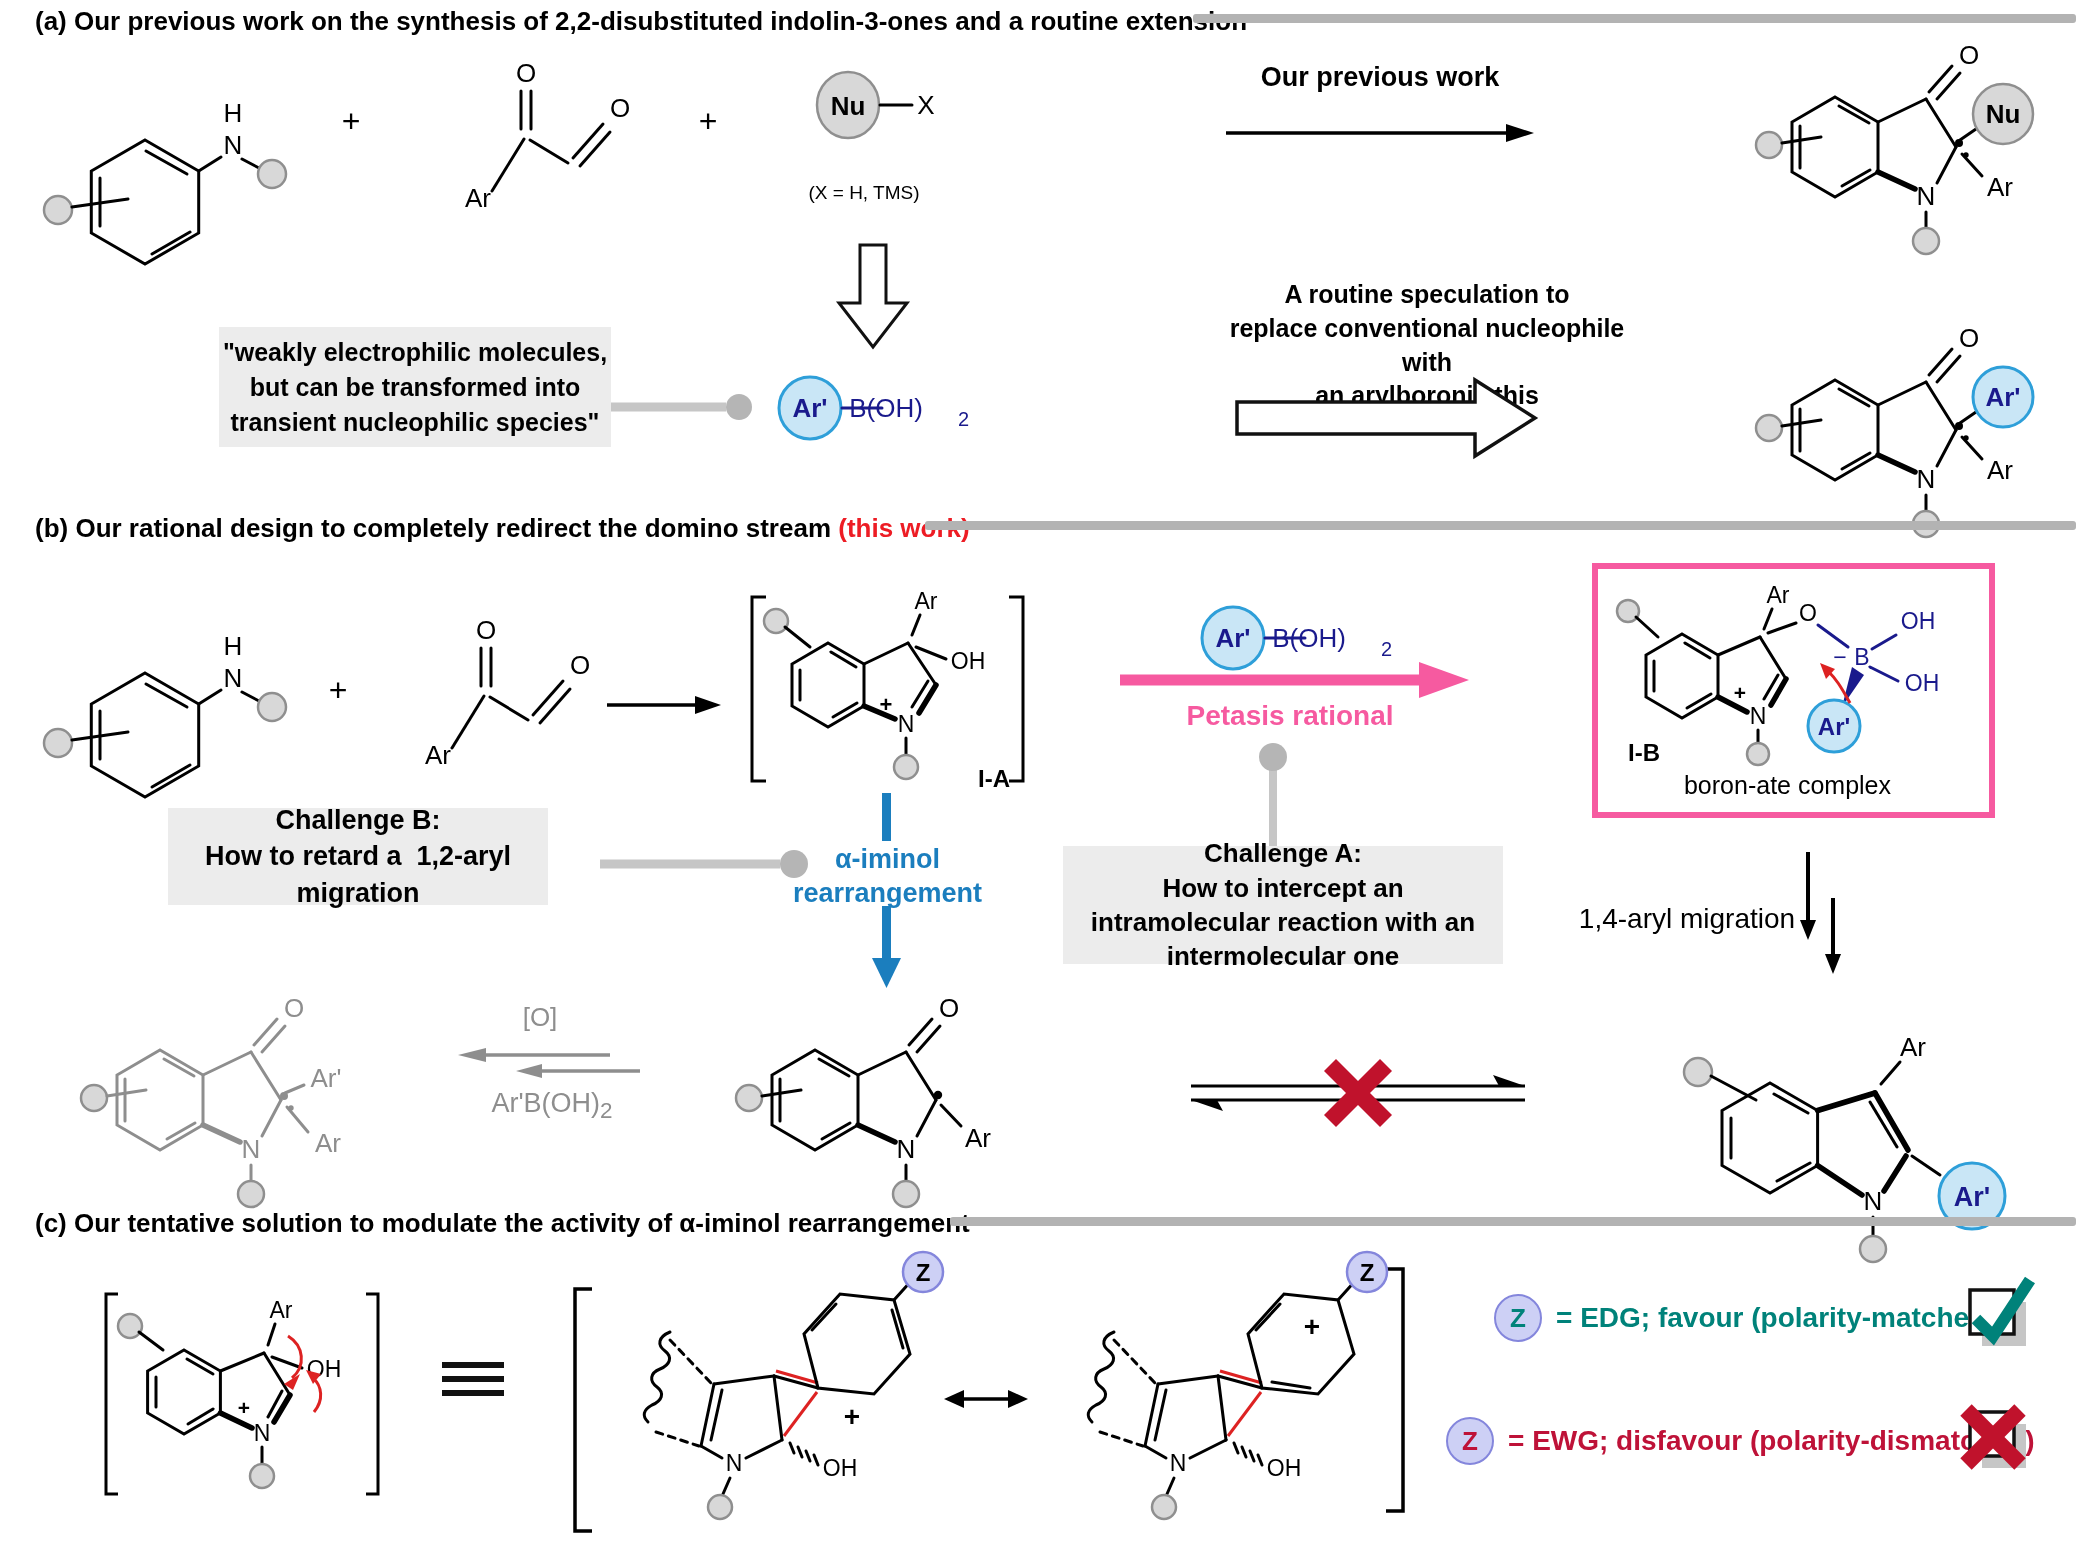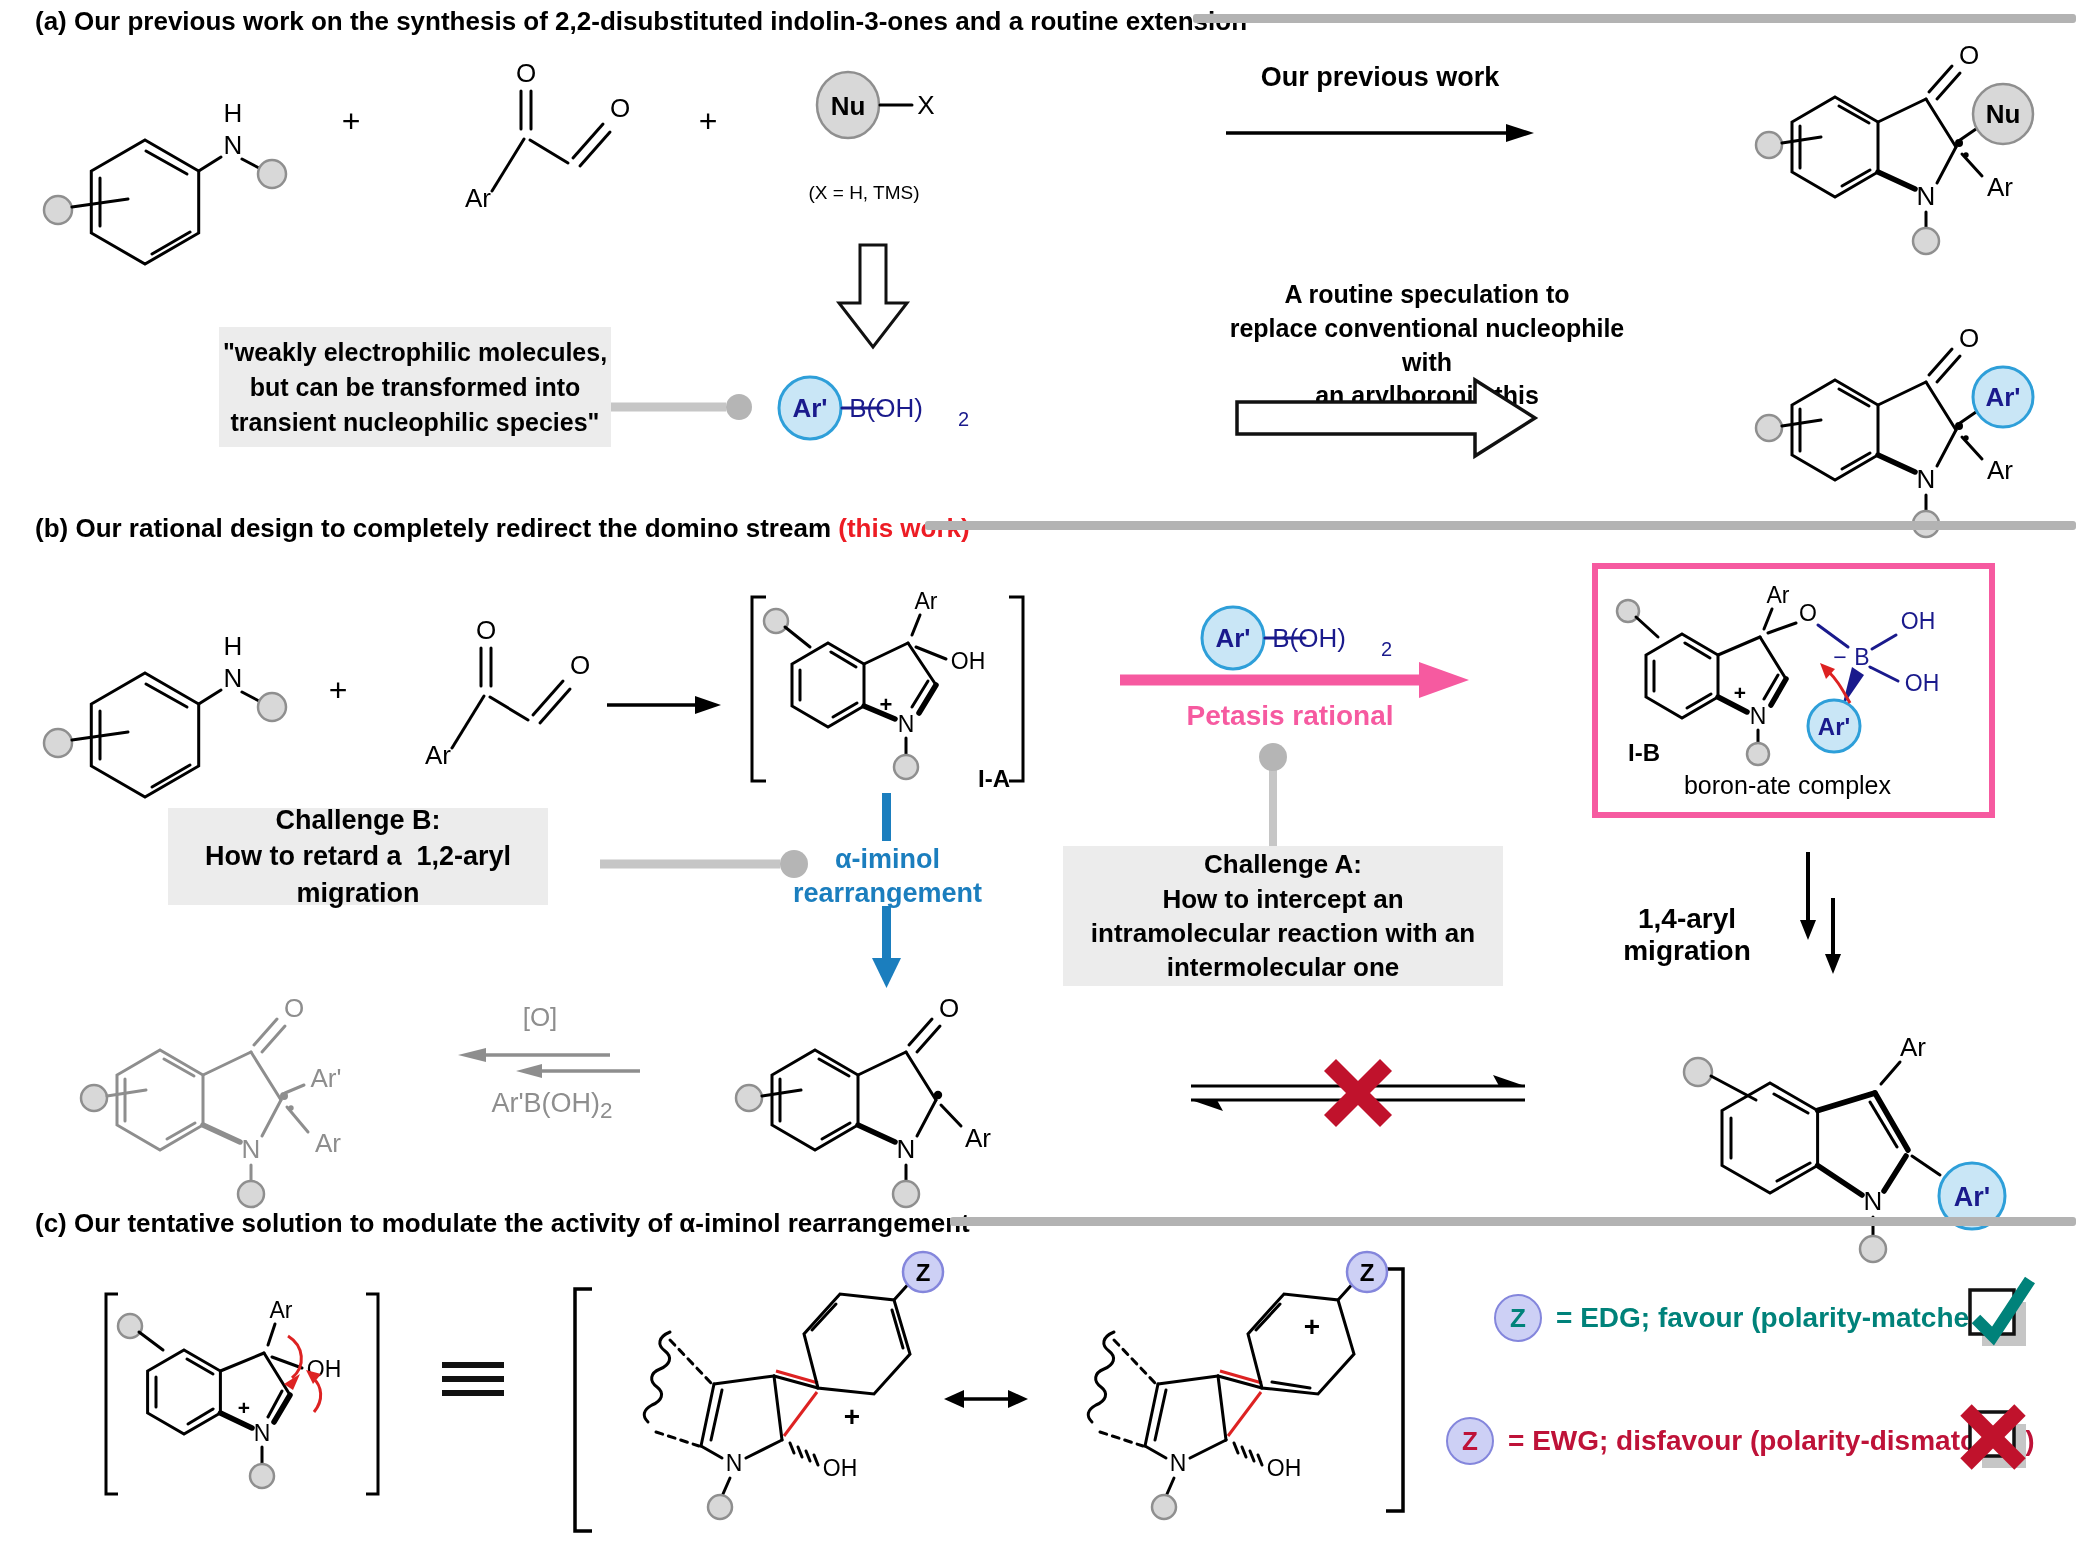--- a/index.html
+++ b/index.html
@@ -313,26 +313,26 @@
   </svg>
 
   <div class="abs bluebar" style="left:882px;top:793px;width:9px;height:48px"></div>
   <div class="abs bluetxt mltext" style="left:770px;top:843px;width:235px;font-size:27px;font-weight:bold;line-height:1.25">α-iminol
 rearrangement</div>
   <svg class="abs" style="left:864px;top:906px" width="45" height="84" viewBox="0 0 45 84">
     <line x1="22.5" y1="0" x2="22.5" y2="56" stroke="#1B7EBE" stroke-width="9"></line>
     <polygon points="8,52 37,52 22.5,82" fill="#1B7EBE"></polygon>
   </svg>
 
-  <div class="abs graybox" style="left:1063px;top:846px;width:440px;height:140px;font-size:26px;line-height:1.32">Challenge A:
+  <div class="abs graybox" style="left:1063px;top:846px;width:440px;height:118px;font-size:26px;line-height:1.32">Challenge A:
 How to intercept an
 intramolecular reaction with an
 intermolecular one</div>
 
-  <div class="abs mltext" style="left:1572px;top:903px;width:230px;font-size:28px;font-weight:bold">1,4-aryl migration</div>
+  <div class="abs mltext" style="left:1572px;top:903px;width:230px;font-size:28px;font-weight:normal">1,4-aryl migration</div>
   <svg class="abs" style="left:1793px;top:850px" width="60" height="132" viewBox="0 0 60 132">
     <line x1="15" y1="2" x2="15" y2="74" stroke="#000" stroke-width="4"></line>
     <polygon points="7,70 23,70 15,90" fill="#000"></polygon>
     <line x1="40" y1="48" x2="40" y2="108" stroke="#000" stroke-width="4"></line>
     <polygon points="32,104 48,104 40,124" fill="#000"></polygon>
   </svg>
 
   <svg class="abs grayall" style="left:80px;top:995px" width="320" height="220" viewBox="0 0 320 220">
     <g>
       <path class="bond" d="M80,55 L123,80 L123,130 L80,155 L37,130 L37,80 Z"></path>

